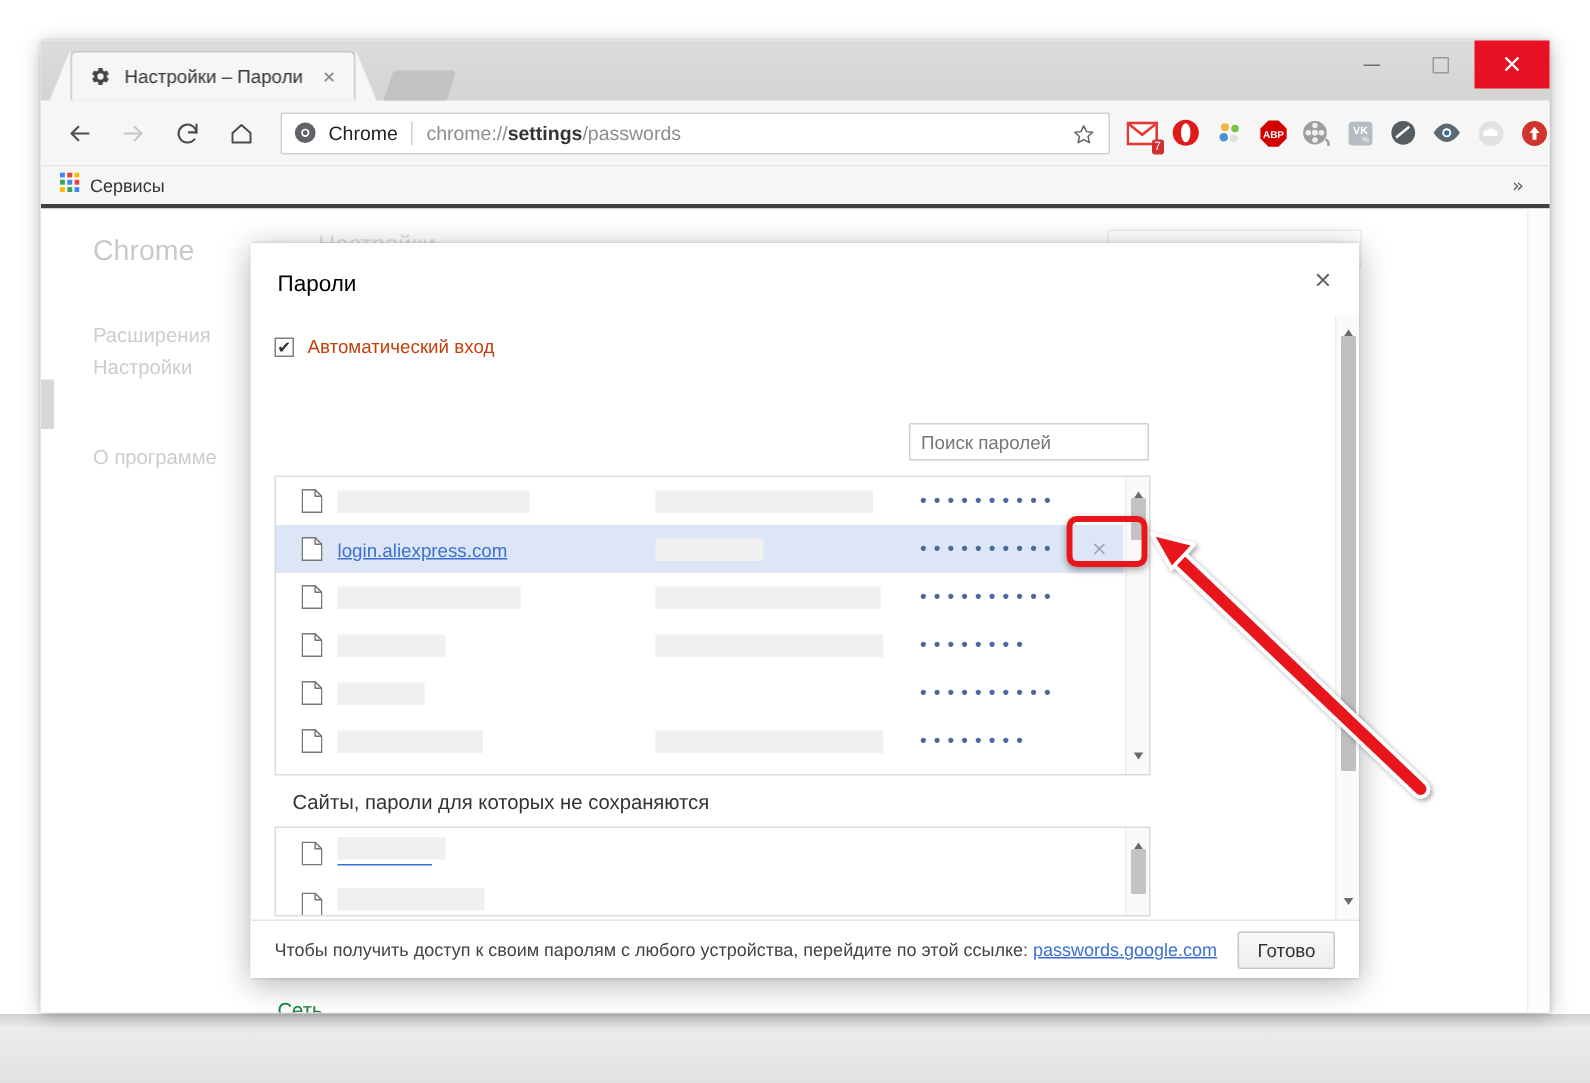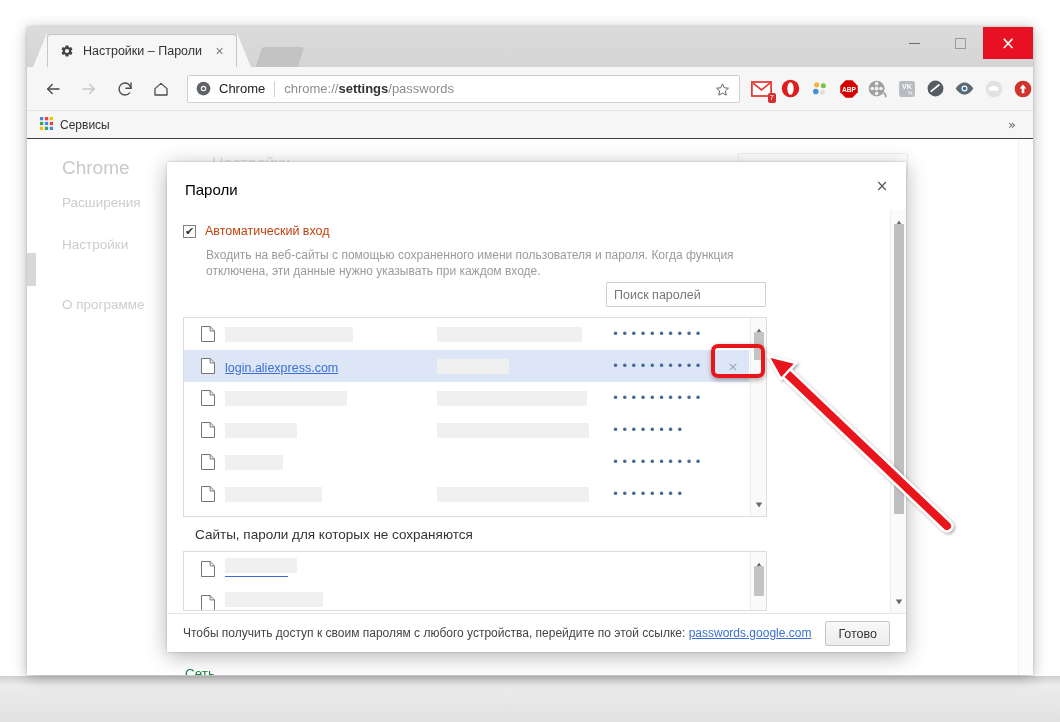--- a/index.html
+++ b/index.html
@@ -115,21 +115,21 @@
   .omni-star { position:absolute; right:7px; top:4px; width:19px;height:19px;
     display:flex;align-items:center;justify-content:center; }
   .ext-row { display:flex; align-items:center; margin-left: 9px; }
   .ext { width:25px;height:25px;margin-right:4px; flex:none;
     display:flex;align-items:center;justify-content:center; position:relative;}
 
   
   .bookmarks {
     position: absolute; left: 27px; top: 111px;
     width: 1006px; height: 28px; background: #f6f6f6;
-    border-bottom: 1px solid #404040;
+    border-bottom: 3px solid #404040;
     display: flex; align-items: center;
   }
   .bm-item { display:flex;align-items:center;margin-left:13px; }
   .bm-label{ font-size:12px;color:#333;margin-left:7px; }
   .bm-overflow{ position:absolute; right:18px; top:6px; font-size:13px;color:#5f6368;
     font-family:"DejaVu Sans",sans-serif; letter-spacing:-1px;}
 
   
   .content {
     position:absolute; left:27px; top:139px;
@@ -416,21 +416,21 @@
       </span>
       <span class="bm-label">Сервисы</span>
     </div>
     <span class="bm-overflow">»</span>
   </div>
 
   <div class="content">
     <div class="settings-sidebar">
       <div class="sb-sel-bar"></div>
       <div class="sb-brand">Chrome</div>
-      <div class="sb-item" style="top:56px;">Расширения</div>
+      <div class="sb-item" style="top:77px;">Расширения</div>
       <div class="sb-item" style="top:98px;">Настройки</div>
       <div class="sb-item" style="top:158px;">О программе</div>
     </div>
     <div class="settings-main-title" style="left:185px; top:16px;">Настройки</div>
     <div class="settings-search-ghost" style="left:711px; top:14px;"></div>
     <div class="sb-bottom">Сеть</div>
     <div class="content-scrollbar"></div>
   </div>
 
   <div class="dialog">
@@ -451,21 +451,20 @@
       </span>
     </div>
   </div>
 
   <div class="chk-row">
     <span class="checkbox">
       <span>✔</span>
     </span>
     <span class="chk-label">Автоматический вход</span>
   </div>
-  <div class="chk-desc">Входить на веб-сайты с помощью сохраненного имени пользователя и пароля. Когда функция отключена, эти данные нужно указывать при каждом входе.</div>
 
   <div class="search-pw">
     <span>Поиск паролей</span>
   </div>
 
   <div class="listbox" style="left:183px; top:317px; width:584px; height:200px;">
     <div class="list-rows" id="saved-rows">
         <div class="row">
           <span class="row-doc"><svg width="14" height="16" viewBox="0 0 14 16">
               <path d="M0.5 0.5h8.6L13.5 4.9V15.5H0.5z" fill="#fff" stroke="#777"></path>

